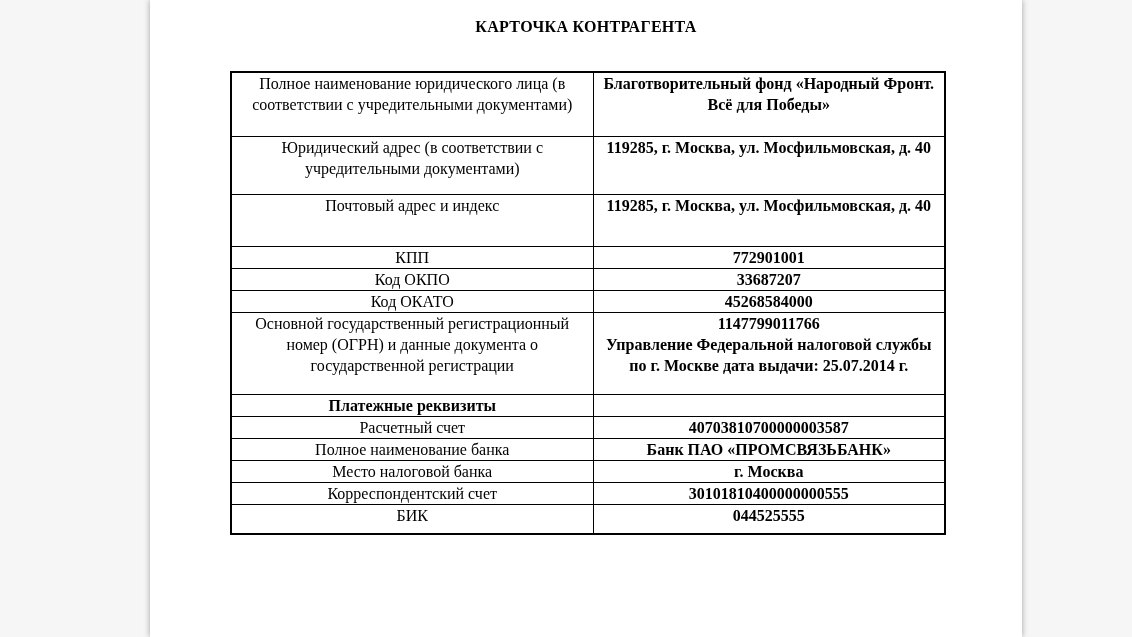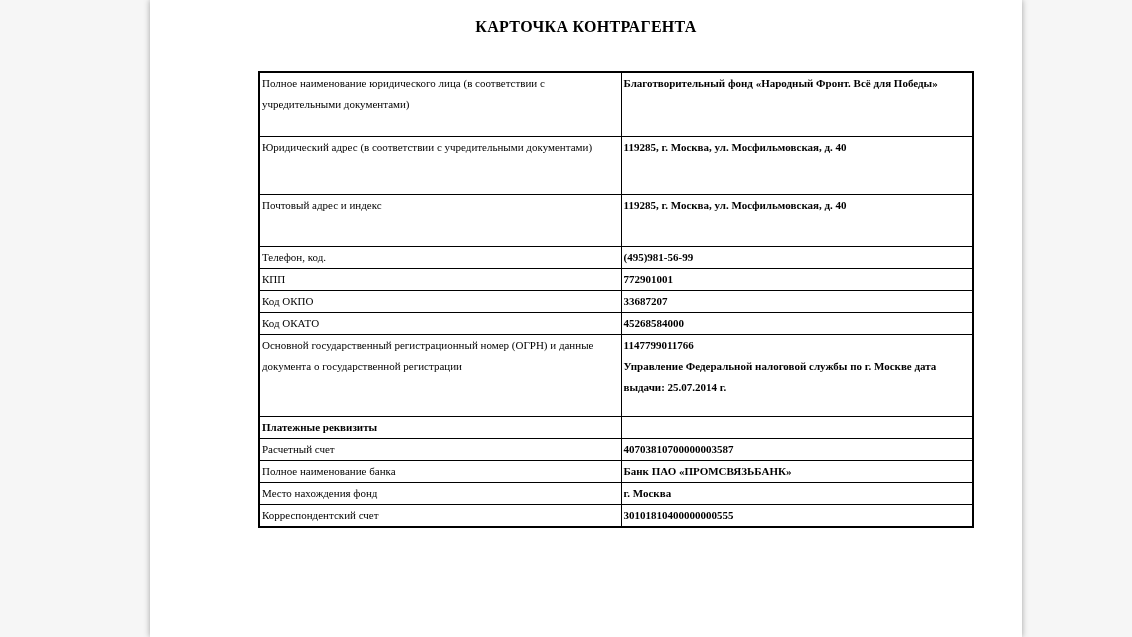--- a/index.html
+++ b/index.html
@@ -31,25 +31,26 @@
     padding-top: 18px;
     text-align: center;
     font-weight: bold;
     font-size: 16px;
     line-height: 18px;
     letter-spacing: 0.3px;
   }
   table.card {
     border-collapse: collapse;
     table-layout: fixed;
-    margin: 35px 0 0 108px;
+    margin: 35px 0 0 80px;
     width: 714px;
     border: 2px solid #000;
-    font-size: 11px;
+    font-size: 16px;
     line-height: 21px;
+    text-align: center;
   }
   table.card td {
     border: 1px solid #000;
     padding: 0 2px;
     vertical-align: top;
     overflow: hidden;
     word-wrap: break-word;
   }
   td.val { font-weight: bold; }
   td.lbl-bold { font-weight: bold; }
@@ -82,24 +83,20 @@
           <td class="val">Благотворительный фонд «Народный Фронт. Всё для Победы»</td>
         </tr>
         <tr class="rh-58">
           <td>Юридический адрес (в соответствии с учредительными документами)</td>
           <td class="val">119285, г. Москва, ул. Мосфильмовская, д. 40</td>
         </tr>
         <tr class="rh-52">
           <td>Почтовый адрес и индекс</td>
           <td class="val">119285, г. Москва, ул. Мосфильмовская, д. 40</td>
         </tr>
-        <tr class="rh-22">
-          <td>Телефон, код.</td>
-          <td class="val">(495)981-56-99</td>
-        </tr>
         <tr class="rh-21">
           <td>КПП</td>
           <td class="val">772901001</td>
         </tr>
         <tr class="rh-21">
           <td>Код ОКПО</td>
           <td class="val">33687207</td>
         </tr>
         <tr class="rh-21">
           <td>Код ОКАТО</td>
@@ -118,24 +115,28 @@
         </tr>
         <tr class="rh-21">
           <td>Расчетный счет</td>
           <td class="val">40703810700000003587</td>
         </tr>
         <tr class="rh-21">
           <td>Полное наименование банка</td>
           <td class="val">Банк ПАО «ПРОМСВЯЗЬБАНК»</td>
         </tr>
         <tr class="rh-21">
-          <td>Место нахождения фонд</td>
+          <td>Место налоговой банка</td>
           <td class="val">г. Москва</td>
         </tr>
         <tr class="rh-21">
           <td>Корреспондентский счет</td>
           <td class="val">30101810400000000555</td>
+        </tr>
+        <tr class="rh-30">
+          <td>БИК</td>
+          <td class="val">044525555</td>
         </tr>
       </tbody>
     </table>
 
   </div>
 </div>
 
 </body></html>

